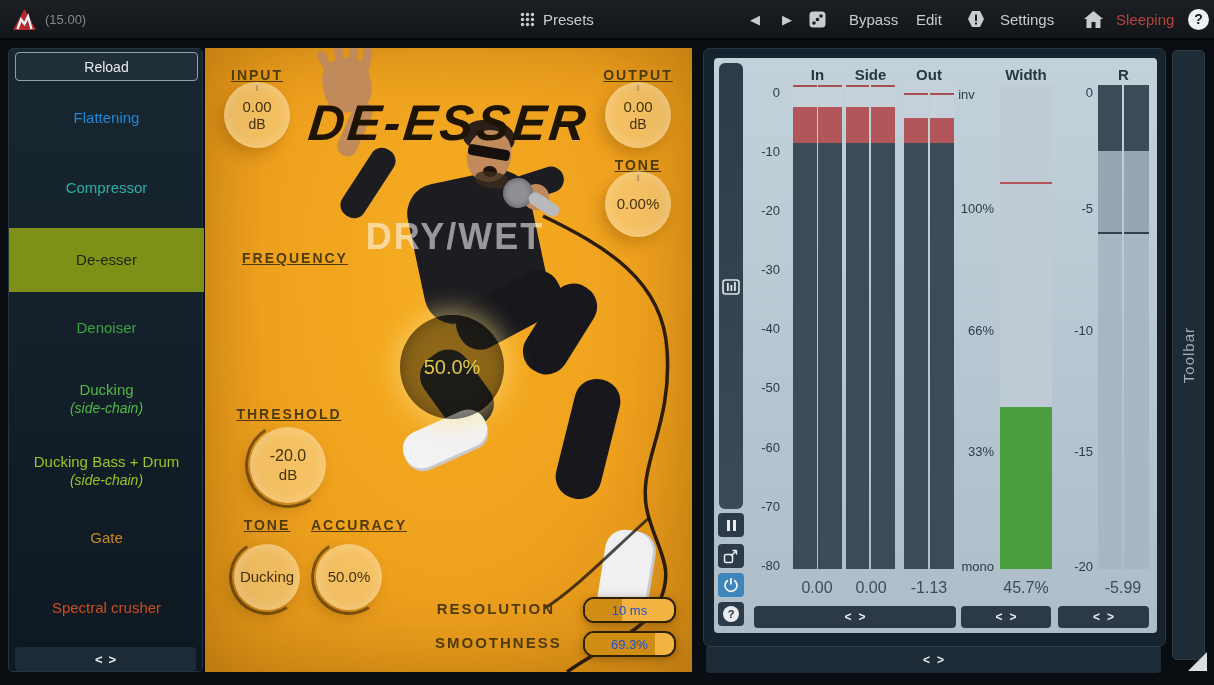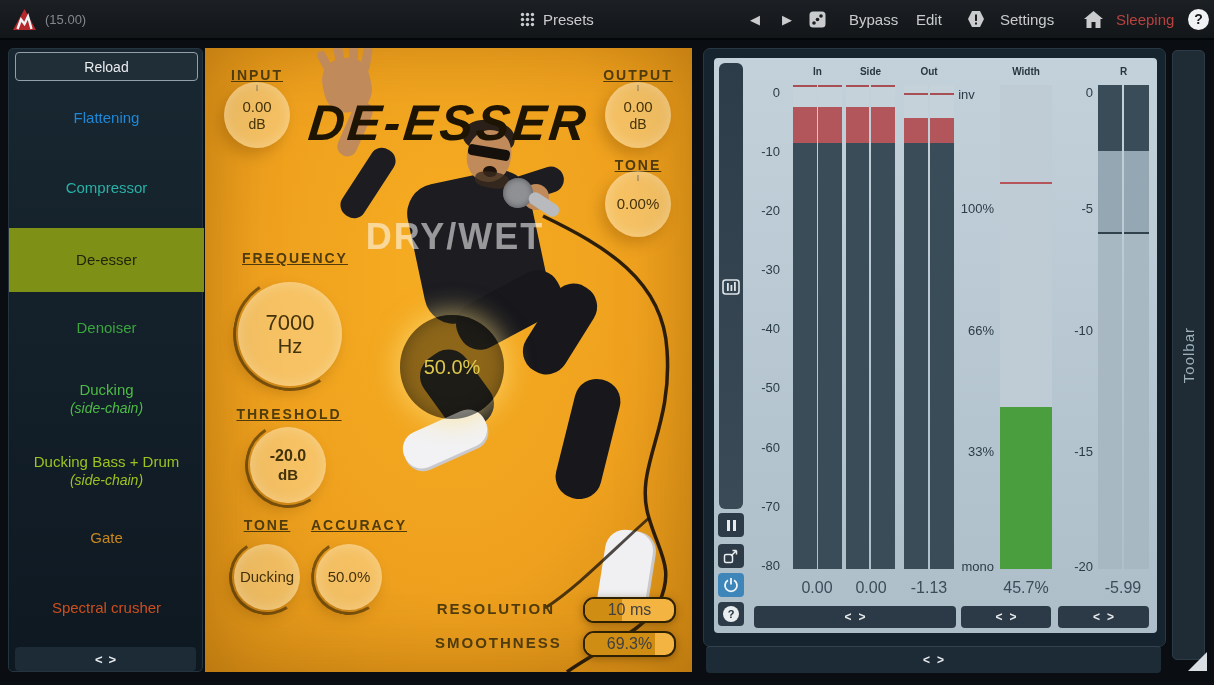--- a/index.html
+++ b/index.html
@@ -27,38 +27,38 @@
   .knob{position:absolute;border-radius:50%;background:rgba(255,238,196,.42);box-shadow:-5px 7px 14px rgba(120,70,0,.30), inset 0 0 14px rgba(255,255,255,.28);display:flex;flex-direction:column;align-items:center;justify-content:center;color:#44320a;z-index:6;text-align:center;}
   .knob .kv{font-size:15px;line-height:1.15;}
   .knob .ku{font-size:14px;line-height:1.15;}
   .ring{position:absolute;inset:-5px;border-radius:50%;border:3px solid transparent;border-left-color:rgba(45,30,5,.55);border-bottom-color:rgba(45,30,5,.55);transform:rotate(12deg);}
   #knob-drywet{background:rgba(38,33,18,.50);box-shadow:0 0 24px 5px rgba(255,226,130,.55), inset 0 0 18px rgba(0,0,0,.35);color:#dcc84c;}
   #knob-drywet .kv{font-size:20px;}
   #knob-freq .kv{font-size:22px;} #knob-freq .ku{font-size:20px;}
   #knob-thresh .kv{font-size:16px;} #knob-thresh .ku{font-size:15px;}
   .pill{position:absolute;width:89px;height:22px;border-radius:11px;border:2px solid #2e2104;background:#f3b442;overflow:hidden;z-index:6;box-shadow:0 2px 8px rgba(90,55,5,.5);}
   .pill-fill{height:100%;background:#cf8d14;}
-  .pill-text{position:absolute;inset:0;display:flex;align-items:center;justify-content:center;font-size:16px;color:#404040;border-radius:7px;}
+  .pill-text{position:absolute;inset:0;display:flex;align-items:center;justify-content:center;font-size:13px;color:#1d4ed8;border-radius:7px;}
   .plabel{position:absolute;z-index:6;font-size:15px;letter-spacing:2px;color:#4f3b0c;font-weight:bold;text-align:right;}
   
   #figure{position:absolute;inset:0;z-index:2;}
   #figure div{position:absolute;}
   .skin{background:#c08a5a;}
   .cloth{background:#1c1c21;}
   
   #meter-outer{position:absolute;left:703px;top:48px;width:463px;height:599px;background:#16242f;border:1px solid #273843;border-radius:7px;box-sizing:border-box;}
   #meter-inner{position:absolute;left:10px;top:9px;width:443px;height:575px;background:linear-gradient(#c3d1da,#adbec9);border-radius:4px;}
   #vslider{position:absolute;left:5px;top:5px;width:24px;height:446px;background:linear-gradient(#2c3c48,#3a4b57);border-radius:6px;}
   .mbtn{position:absolute;left:4px;width:26px;height:24px;background:#2c3b47;border-radius:4px;display:flex;align-items:center;justify-content:center;}
   .mbtn.power{background:#3e86ba;}
   .pause-bars{display:flex;gap:3px;}
   .pause-bars i{display:block;width:3px;height:11px;background:#e8ecee;}
   .qcirc{width:16px;height:16px;border-radius:50%;background:#e9edef;color:#22313c;font-size:11px;font-weight:bold;display:flex;align-items:center;justify-content:center;}
   .tickl{position:absolute;font-size:13px;color:#2c3c47;text-align:right;}
-  .mhead{position:absolute;top:8px;font-size:10px;font-weight:bold;color:#27363f;text-align:center;}
+  .mhead{position:absolute;top:8px;font-size:15px;font-weight:bold;color:#27363f;text-align:center;}
   .mbar{position:absolute;top:27px;height:484px;}
   .bar-is{background:linear-gradient(to bottom,#a84f55 0 2px,#c6d2da 2px 22px,#b2565c 22px 58px,#3b4c59 58px 100%);}
   .bar-out{background:linear-gradient(to bottom,#c6d2da 0 8px,#a84f55 8px 10px,#c6d2da 10px 33px,#b2565c 33px 58px,#3b4c59 58px 100%);}
   .bar-width{background:linear-gradient(to bottom,#bfccd5 0 97px,#b5555b 97px 99px,#bfccd5 99px 322px,#4a9e3d 322px 100%);}
   .bar-r{background:linear-gradient(to bottom,#3b4c59 0 66px,#94a7b2 66px 147px,#32424d 147px 149px,#a7b8c3 149px 100%);}
   .readout{position:absolute;top:521px;font-size:16px;color:#3c4c58;text-align:center;}
   .mscroll{position:absolute;top:548px;height:22px;background:#2b3a46;border-radius:4px;display:flex;align-items:center;justify-content:center;gap:7px;color:#e9ecee;font-size:12px;font-weight:bold;}
   
   #toolbar-strip{position:absolute;left:1172px;top:50px;width:33px;height:610px;background:#1f2c35;border:1px solid #2b3b46;border-radius:5px;box-sizing:border-box;display:flex;align-items:center;justify-content:center;}
   #toolbar-strip span{writing-mode:vertical-rl;transform:rotate(180deg);color:#9db0ba;font-size:15px;letter-spacing:1px;}
@@ -235,32 +235,27 @@
       <span class="ku">dB</span>
     </div>
 
     <div class="klabel" style="left:393px;top:109px;width:80px;">TONE</div>
     <div class="ktick" style="left:432px;top:127px;"></div>
     <div class="knob" style="left:400px;top:123px;width:66px;height:66px;">
       <span class="kv">0.00%</span>
     </div>
 
     <div class="klabel" style="left:25px;top:202px;width:130px;">FREQUENCY</div>
-    <div class="knob" id="knob-freq" style="left:33px;top:234px;width:104px;height:104px;">
-      <i class="ring"></i>
-      <span class="kv">7000</span>
-      <span class="ku">Hz</span>
-    </div>
 
     <div class="knob" id="knob-drywet" style="left:195px;top:267px;width:104px;height:104px;">
       <span class="kv">50.0%</span>
     </div>
 
     <div class="klabel" style="left:24px;top:358px;width:120px;">THRESHOLD</div>
-    <div class="knob" id="knob-thresh" style="left:45px;top:379px;width:76px;height:76px;font-weight:bold;">
+    <div class="knob" id="knob-thresh" style="left:45px;top:379px;width:76px;height:76px;">
       <i class="ring"></i>
       <span class="kv">-20.0</span>
       <span class="ku">dB</span>
     </div>
 
     <div class="klabel" style="left:22px;top:469px;width:80px;">TONE</div>
     <div class="klabel" style="left:104px;top:469px;width:100px;">ACCURACY</div>
     <div class="knob" style="left:29px;top:496px;width:66px;height:66px;">
       <i class="ring"></i>
       <span class="kv">Ducking</span>

